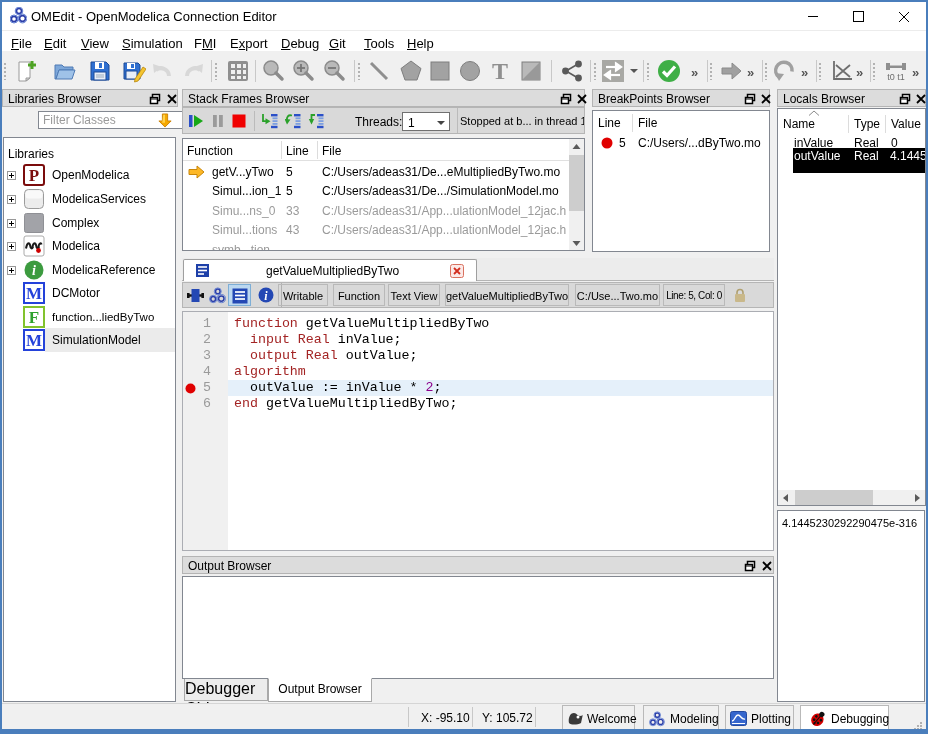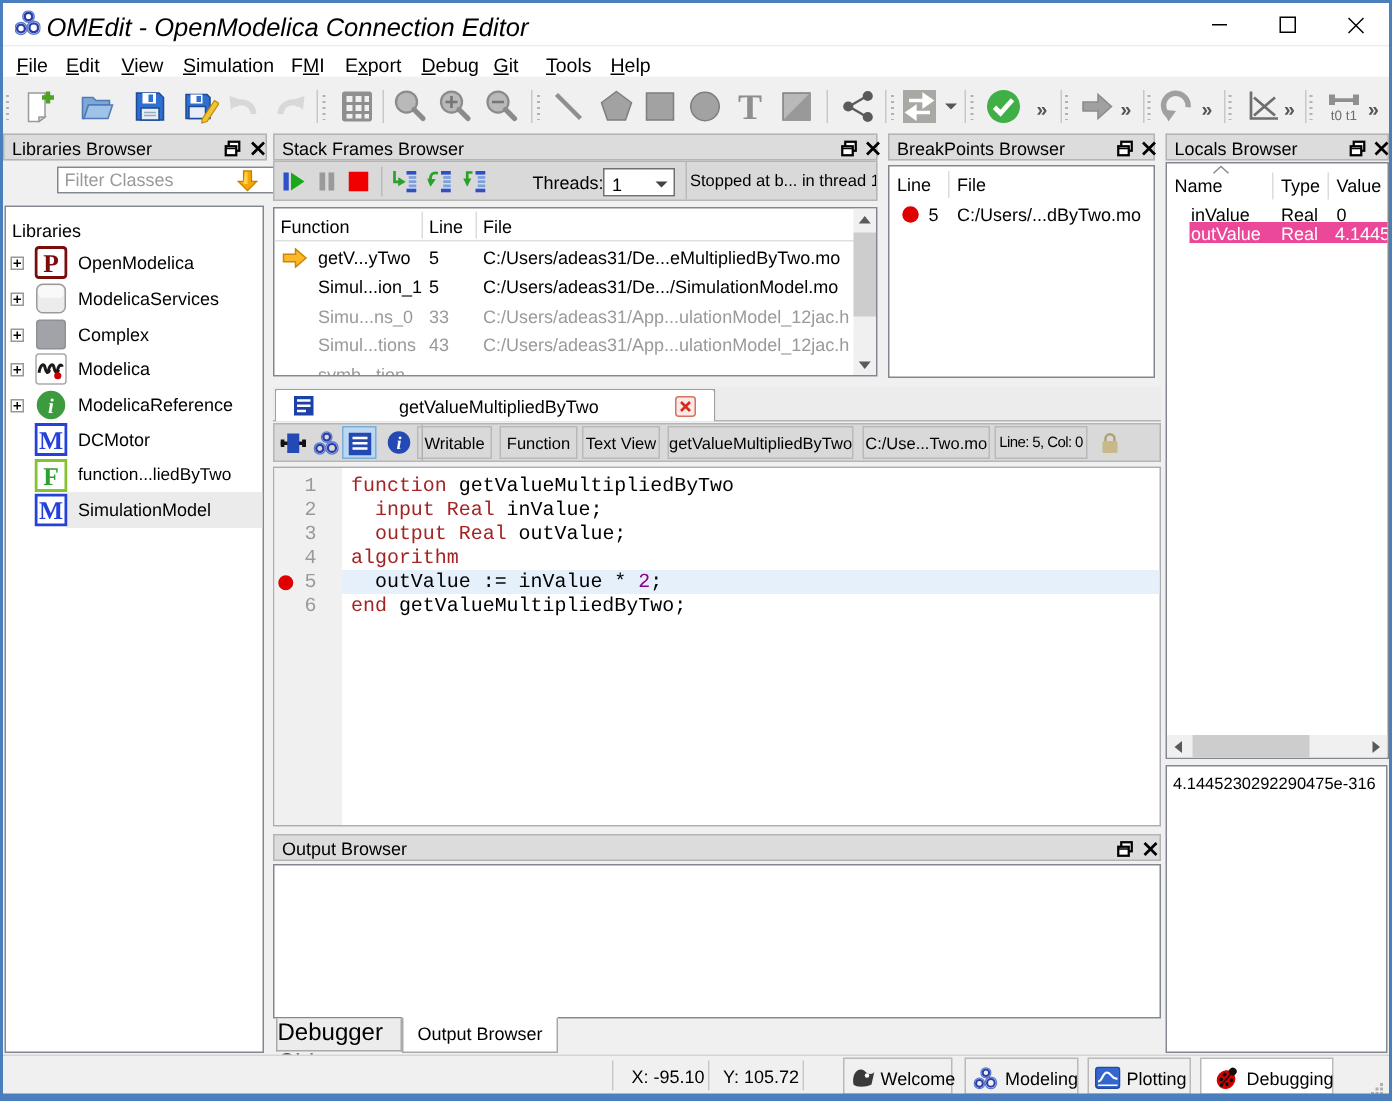--- a/index.html
+++ b/index.html
@@ -1,20 +1,20 @@
 <!DOCTYPE html>
 <html><head><meta charset="utf-8"><style>
 *{margin:0;padding:0;box-sizing:border-box;}
 html,body{width:928px;height:734px;overflow:hidden;}
 body{font-family:"Liberation Sans",sans-serif;font-size:12px;color:#000;}
 #app{position:relative;width:928px;height:734px;background:#f0f0f0;}
 .abs{position:absolute;}
 
 #title{left:2px;top:2px;width:924px;height:28px;background:#fff;}
-#title .txt{position:absolute;left:29px;top:7px;font-size:17px;font-style:italic;}
+#title .txt{position:absolute;left:29px;top:7px;font-size:13px;}
 
 #menubar{left:2px;top:31px;width:924px;height:20px;background:#fff;}
 #menubar span{position:absolute;top:5px;font-size:13px;}
 
 #toolbar{left:0;top:54px;width:928px;height:34px;background:transparent;}
 .tsep{position:absolute;top:6px;width:1px;height:22px;background:#c8c8c8;}
 .grip{position:absolute;top:8px;width:2px;height:18px;background-image:radial-gradient(circle,#b2b2b2 0.8px,transparent 0.8px);background-size:2px 4px;}
 .ticon{position:absolute;top:5px;width:24px;height:24px;}
 
 .phead{position:absolute;height:18px;left:0;top:1px;right:0;background:#dcdcdc;border:1px solid #b4b4b4;}
@@ -486,21 +486,21 @@
           <path d="M1 5.5L6 1l5 4.5" fill="none" stroke="#8a8a8a"></path>
         </svg>
       <span class="abs" style="left:5px;top:8px">Name</span>
       <span class="abs" style="left:76px;top:8px">Type</span>
       <span class="abs" style="left:113px;top:8px">Value</span>
       <div class="abs" style="left:70px;top:6px;width:1px;height:18px;background:#dcdcdc"></div>
       <div class="abs" style="left:107px;top:6px;width:1px;height:18px;background:#dcdcdc"></div>
       <span class="abs" style="left:16px;top:27px">inValue</span>
       <span class="abs" style="left:76px;top:27px">Real</span>
       <span class="abs" style="left:113px;top:27px">0</span>
-      <div class="abs" style="left:15px;top:39px;width:134px;height:14px;background:#ec4899;color:#fff">
+      <div class="abs" style="left:15px;top:39px;width:134px;height:25px;background:#000000;color:#fff">
         <span class="abs" style="left:1px;top:1px">outValue</span>
         <span class="abs" style="left:61px;top:1px">Real</span>
         <span class="abs" style="left:97px;top:1px">4.1445</span>
       </div>
       <div class="abs" style="left:0;top:381px;width:147px;height:16px;background:#f0f0f0">
         <svg class="abs" style="left:3px;top:3px" width="10" height="10" viewBox="0 0 10 10">
             <path d="M7 1L2 5l5 4z" fill="#5a5a5a"></path>
           </svg>
         <div class="abs" style="left:17px;top:0;width:78px;height:16px;background:#cdcdcd"></div>
         <svg class="abs" style="left:134px;top:3px" width="10" height="10" viewBox="0 0 10 10">

